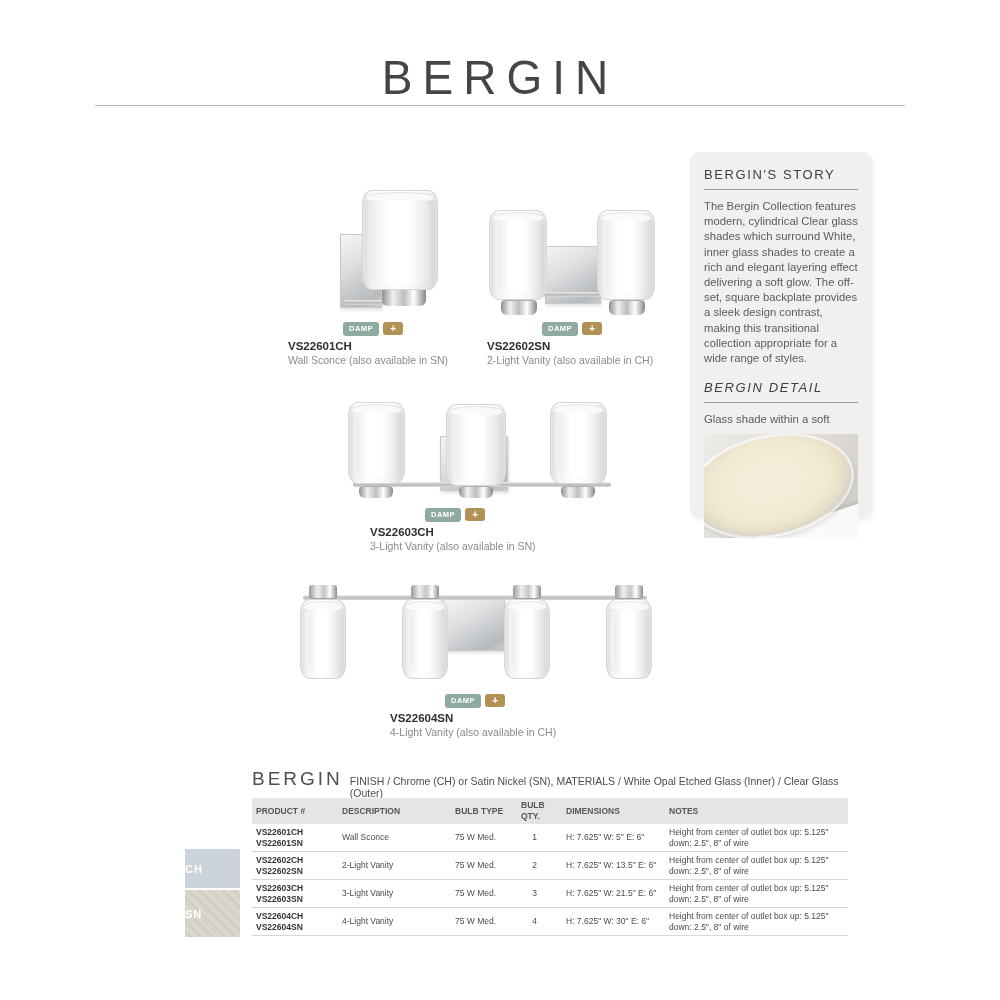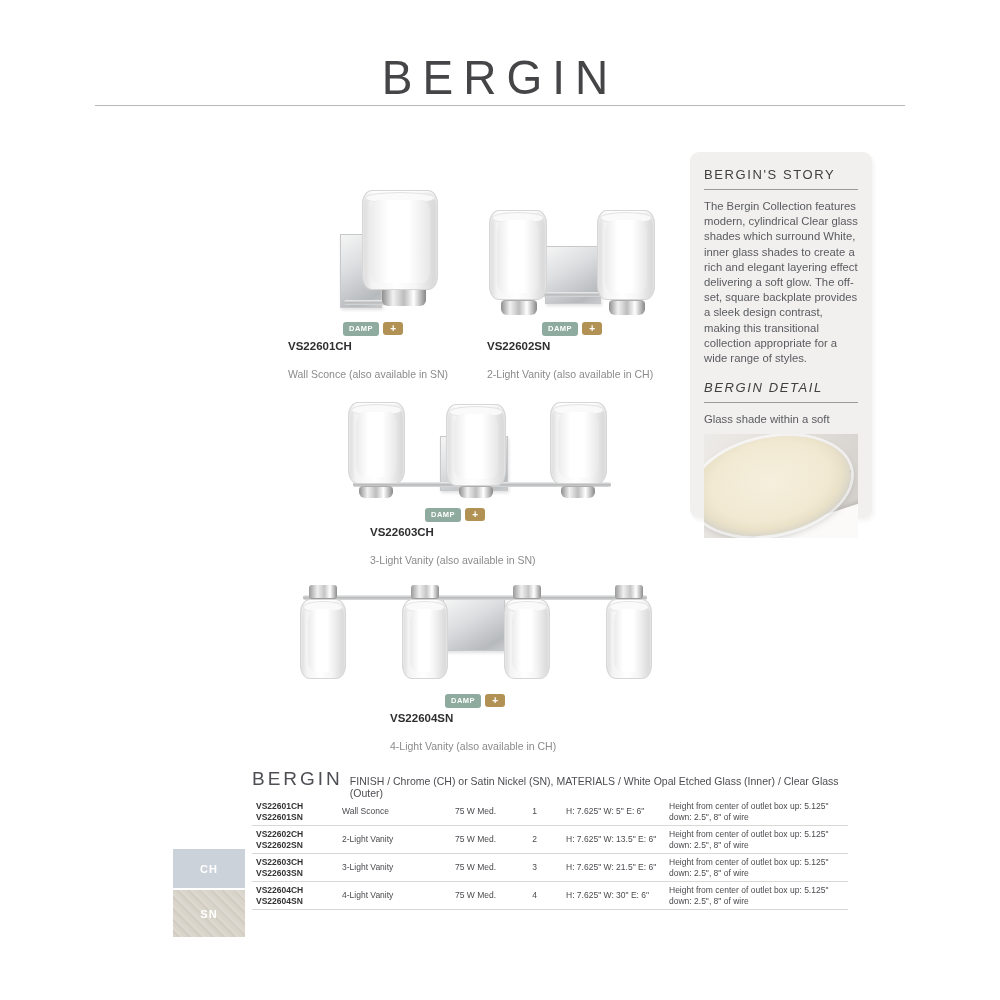--- a/index.html
+++ b/index.html
@@ -30,21 +30,21 @@
     border:1px solid #c6c8ca; box-shadow:1px 2px 3px rgba(0,0,0,.12); }
   .bar { background:linear-gradient(180deg,#f0f0f0,#b6b8ba 55%,#dadada); border-radius:2px; }
 
   
   .plabel { position:absolute; width:170px; text-align:left; }
   .badges { display:flex; justify-content:center; gap:4px; align-items:center; }
   .badge { display:inline-block; color:#fff; border-radius:3px; line-height:1; }
   .badge.damp { background:#8fab9f; font-size:7.5px; font-weight:bold; letter-spacing:.5px; padding:3px 6px; }
   .badge.plus { background:#b29155; font-size:10px; font-weight:bold; padding:1.5px 7px; }
   .sku { margin-top:4px; font-size:11.5px; font-weight:bold; color:#2f2f31; }
-  .pname { margin-top:16px; font-size:10.5px; color:#8b8b8d; }
+  .pname { margin-top:2px; font-size:10.5px; color:#8b8b8d; }
 
   
   .sidebar { position:absolute; left:690px; top:152px; width:182px; height:366px;
     background:#f1f0ee; border-radius:9px; padding:15px 14px; box-shadow:2px 3px 4px rgba(0,0,0,.05); }
   .sidebar h2 { font-size:13px; font-weight:400; letter-spacing:1.6px; color:#404040; }
   .sidebar .rule { height:1px; background:#9b9b9b; margin:7px 0 9px; }
   .sidebar p { font-size:11.3px; line-height:15.2px; color:#5a5b60; }
   .sidebar .detail-head { margin-top:14px;font-style:italic; }
   .sidebar .caption { margin-bottom:7px; }
   .detail-photo { position:relative; width:154px; height:104px; overflow:hidden;
@@ -58,21 +58,21 @@
     clip-path:polygon(20% 0, 100% 25%, 85% 100%, 0 70%); }
   .white-bar { position:absolute; right:-24px; bottom:-14px; width:130px; height:34px; background:#fbfaf8;
     transform:rotate(-18deg); box-shadow:0 -2px 4px rgba(140,140,140,.35); }
 
   
   .spec-header { position:absolute; left:252px; top:768px; width:620px; display:flex; align-items:baseline; gap:7px; }
   .spec-brand { font-size:19px; font-weight:300; letter-spacing:3px; color:#4e4f54; }
   .spec-finish { font-size:10.5px; color:#4c4d51; }
 
   
-  .swatch { position:absolute; left:173px; width:72px; display:flex; align-items:center; justify-content:center; }
+  .swatch { position:absolute; left:185px; width:55px; display:flex; align-items:center; }
   .swatch span { color:#fff; font-weight:bold; font-size:11px; letter-spacing:1px; }
   .swatch.ch { top:849px; height:39px; background:#ccd2d9; }
   .swatch.sn { top:890px; height:47px;
     background:repeating-linear-gradient(45deg,#d8d4ca 0 3px,#d1cdc3 3px 5px,#dcd8cf 5px 8px); }
 
   
   .spec-table { position:absolute; left:252px; top:798px; width:596px; font-size:8.5px; }
   .trow { display:grid; grid-template-columns:86px 113px 66px 45px 103px 183px; align-items:center; }
   .thead { height:26px; background:#e6e5e3; font-weight:bold; color:#55565a; }
   .tbody-row { height:28px; border-bottom:1px solid #d9d8d5; color:#4a4b4f; }
@@ -217,20 +217,28 @@
   </div>
 
   <div class="swatch ch">
     <span>CH</span>
   </div>
   <div class="swatch sn">
     <span>SN</span>
   </div>
 
   <div class="spec-table">
+    <div class="trow thead">
+      <div class="cell">PRODUCT #</div>
+      <div class="cell">DESCRIPTION</div>
+      <div class="cell">BULB TYPE</div>
+      <div class="cell">BULB QTY.</div>
+      <div class="cell">DIMENSIONS</div>
+      <div class="cell">NOTES</div>
+    </div>
 
     <div class="trow tbody-row">
       <div class="cell prod">
         <div>VS22601CH</div>
         <div>VS22601SN</div>
       </div>
       <div class="cell desc">Wall Sconce</div>
       <div class="cell">75 W Med.</div>
       <div class="cell qty">1</div>
       <div class="cell">H: 7.625" W: 5" E: 6"</div>

